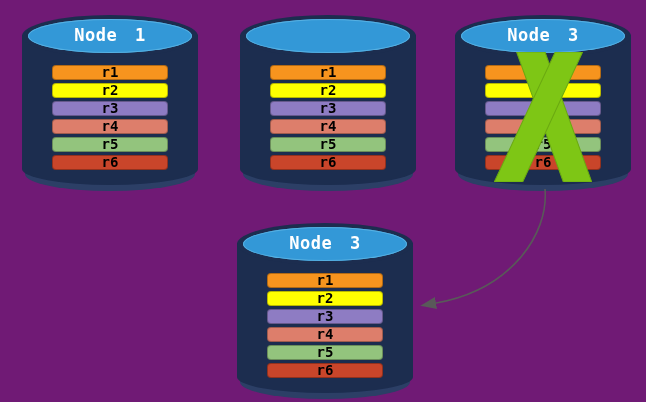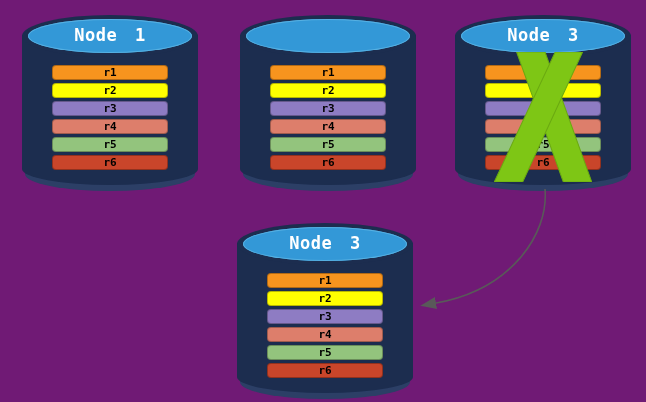--- a/index.html
+++ b/index.html
@@ -27,21 +27,21 @@
     box-shadow: inset 0 0 0 1px var(--cap-edge,#56b0e2);
   }
   .node-label {
     position:absolute; left:0; right:0; top:10px; z-index:3;
     text-align:center; font-size:17px; font-weight:bold;
     color:var(--label-text,#ffffff); word-spacing:7px; letter-spacing:0.5px;
   }
   .rows { position:absolute; left:30px; right:30px; top:50px; z-index:2; }
   .row {
     height:13px; margin-bottom:3px; border:1px solid rgba(0,0,0,0.28);
-    border-radius:4px; text-align:center; font-size:11px; line-height:13px;
+    border-radius:4px; text-align:center; font-size:14px; line-height:13px;
     font-weight:bold; color:var(--row-text,#000000);
   }
   .x-mark { position:absolute; left:39px; top:37px; width:98px; height:130px; z-index:4; }
   .arrow-layer { position:absolute; left:0; top:0; z-index:5; pointer-events:none; }
 </style>
 </head>
 <body>
 
 <div class="stage">
 

